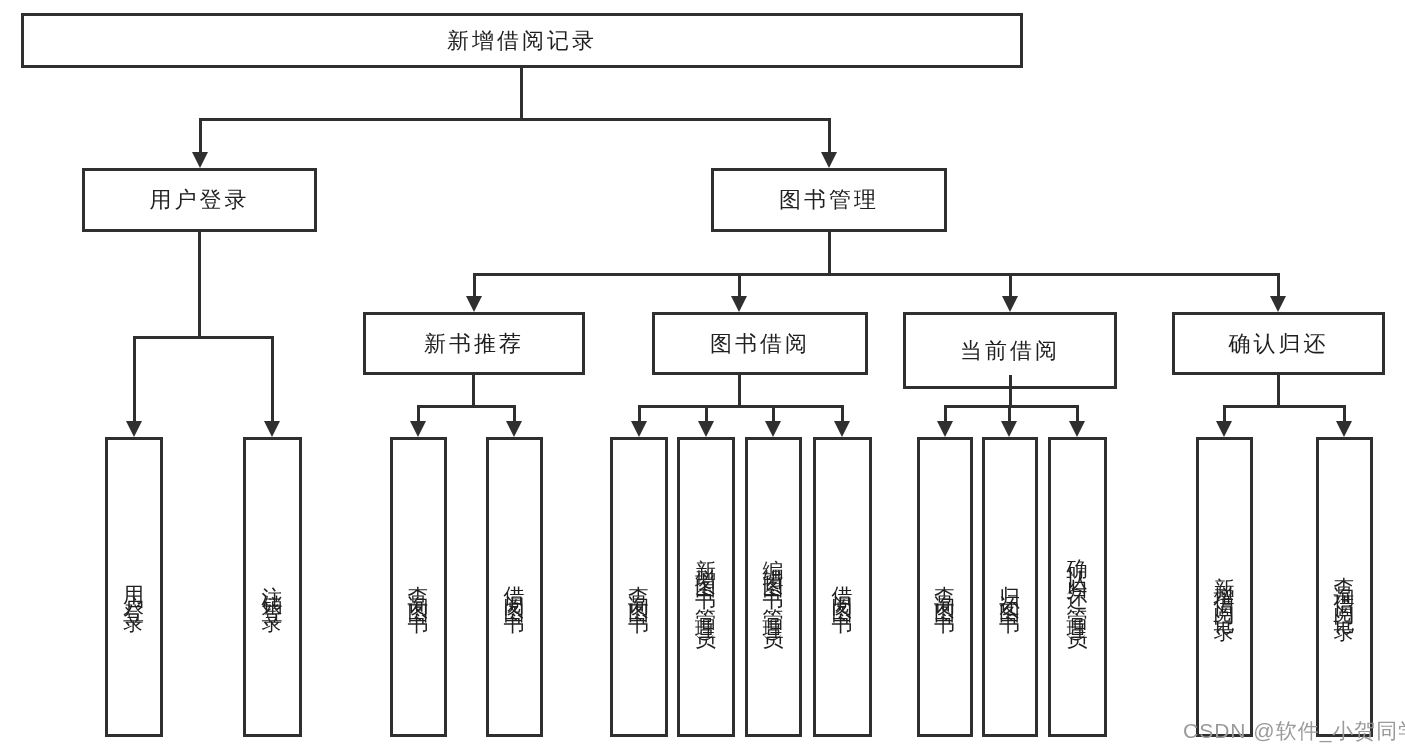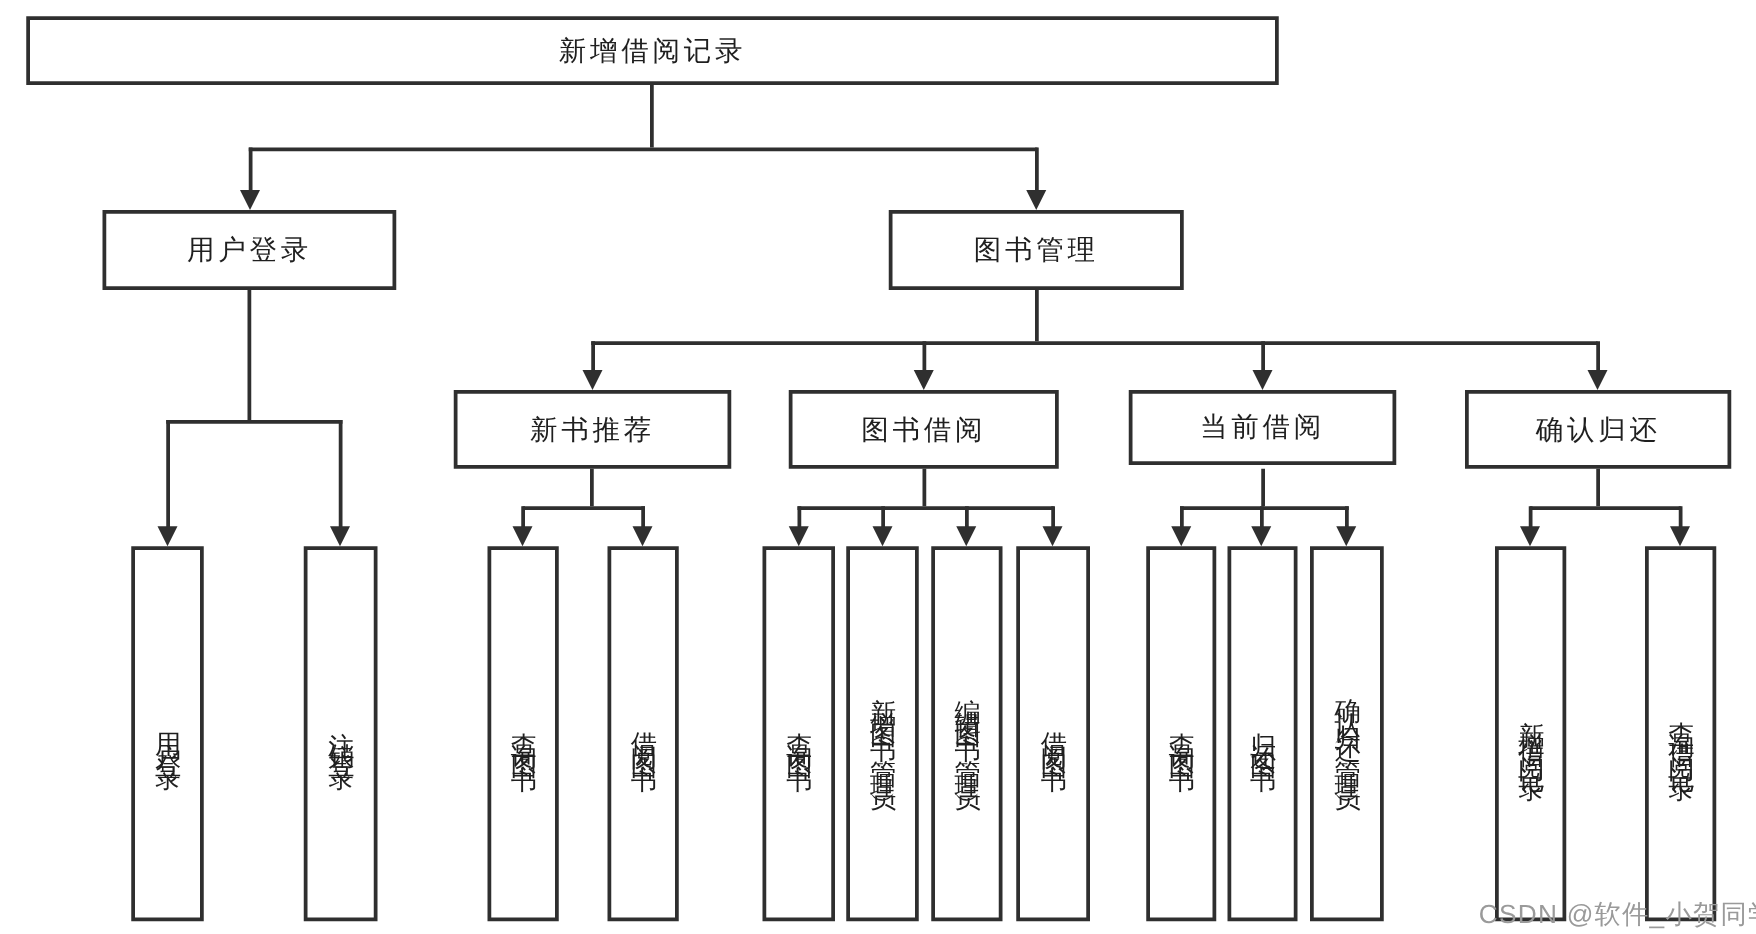--- a/index.html
+++ b/index.html
@@ -59,22 +59,22 @@
 <body>
 
 <div class="canvas">
 
   <div class="box hbox" style="left:21px;top:13px;width:1002px;height:55px">新增借阅记录</div>
 
   <div class="box hbox" style="left:82px;top:168px;width:235px;height:64px">用户登录</div>
   <div class="box hbox" style="left:711px;top:168px;width:236px;height:64px">图书管理</div>
 
   <div class="box hbox" style="left:363px;top:312px;width:222px;height:63px">新书推荐</div>
-  <div class="box hbox" style="left:631px;top:312px;width:216px;height:63px">图书借阅</div>
-  <div class="box hbox" style="left:903px;top:312px;width:214px;height:60px">当前借阅</div>
+  <div class="box hbox" style="left:652px;top:312px;width:216px;height:63px">图书借阅</div>
+  <div class="box hbox" style="left:903px;top:312px;width:214px;height:77px">当前借阅</div>
   <div class="box hbox" style="left:1172px;top:312px;width:213px;height:63px">确认归还</div>
 
   <div class="box vbox" style="left:105px;top:437px;width:58px;height:300px">用户登录</div>
   <div class="box vbox" style="left:243px;top:437px;width:59px;height:300px">注销登录</div>
 
   <div class="box vbox" style="left:390px;top:437px;width:57px;height:300px">查询图书</div>
   <div class="box vbox" style="left:486px;top:437px;width:57px;height:300px">借阅图书</div>
 
   <div class="box vbox" style="left:610px;top:437px;width:58px;height:300px">查询图书</div>
   <div class="box vbox" style="left:677px;top:437px;width:58px;height:300px;letter-spacing:10px">新增图书（管理员）</div>

